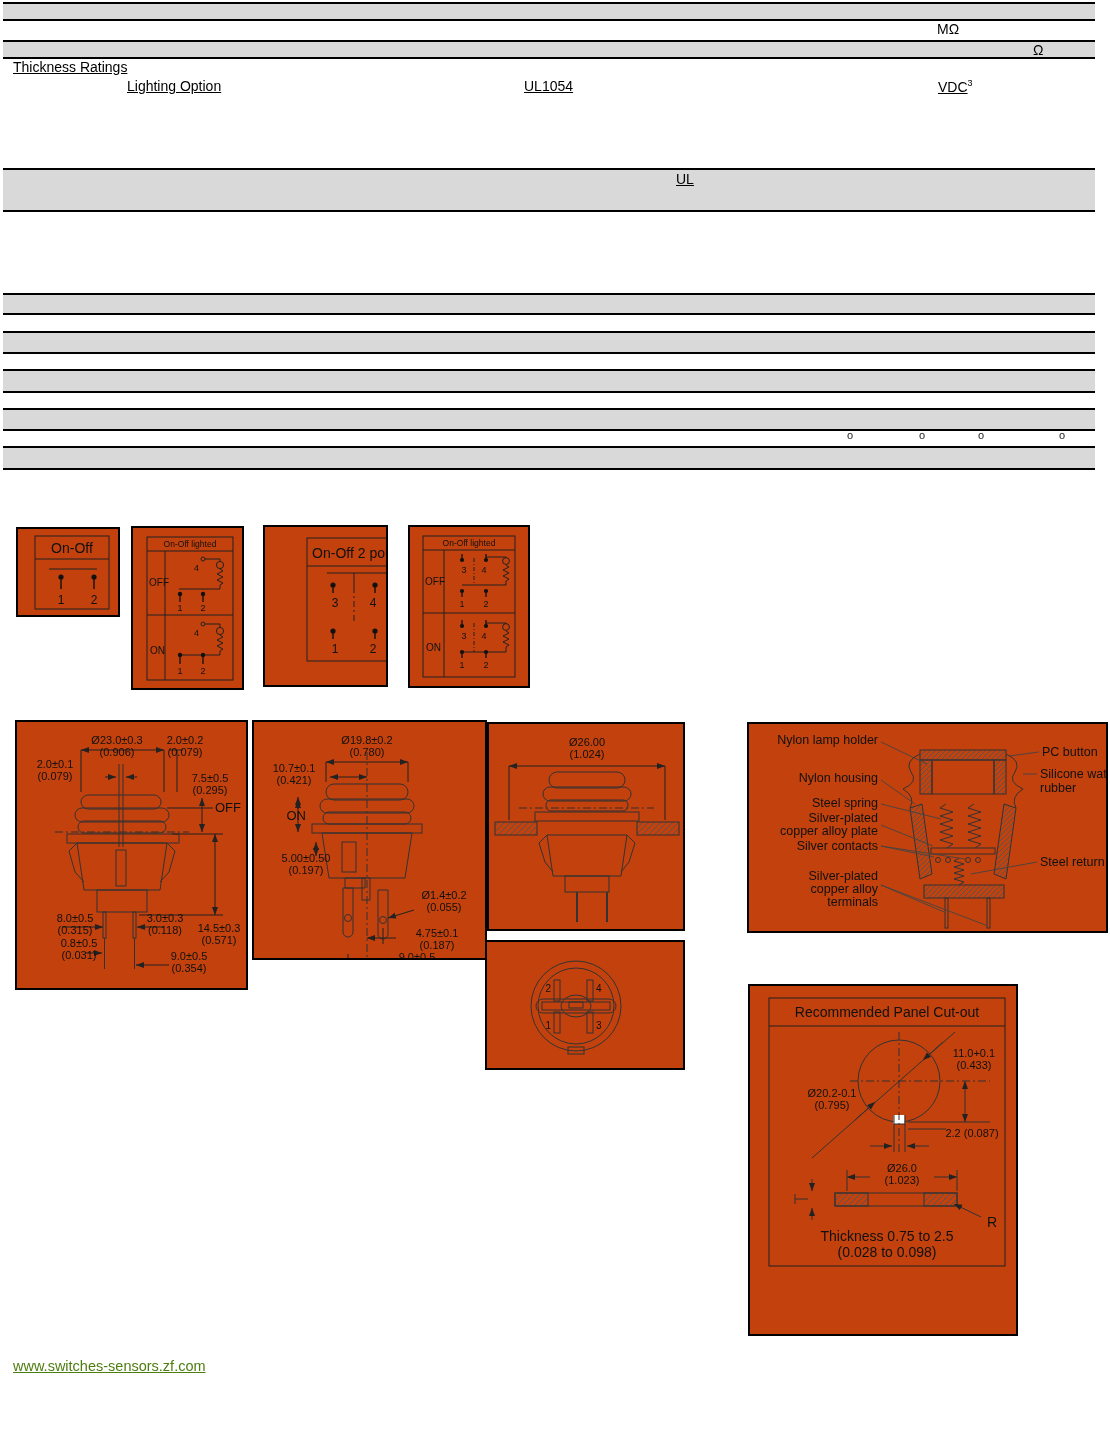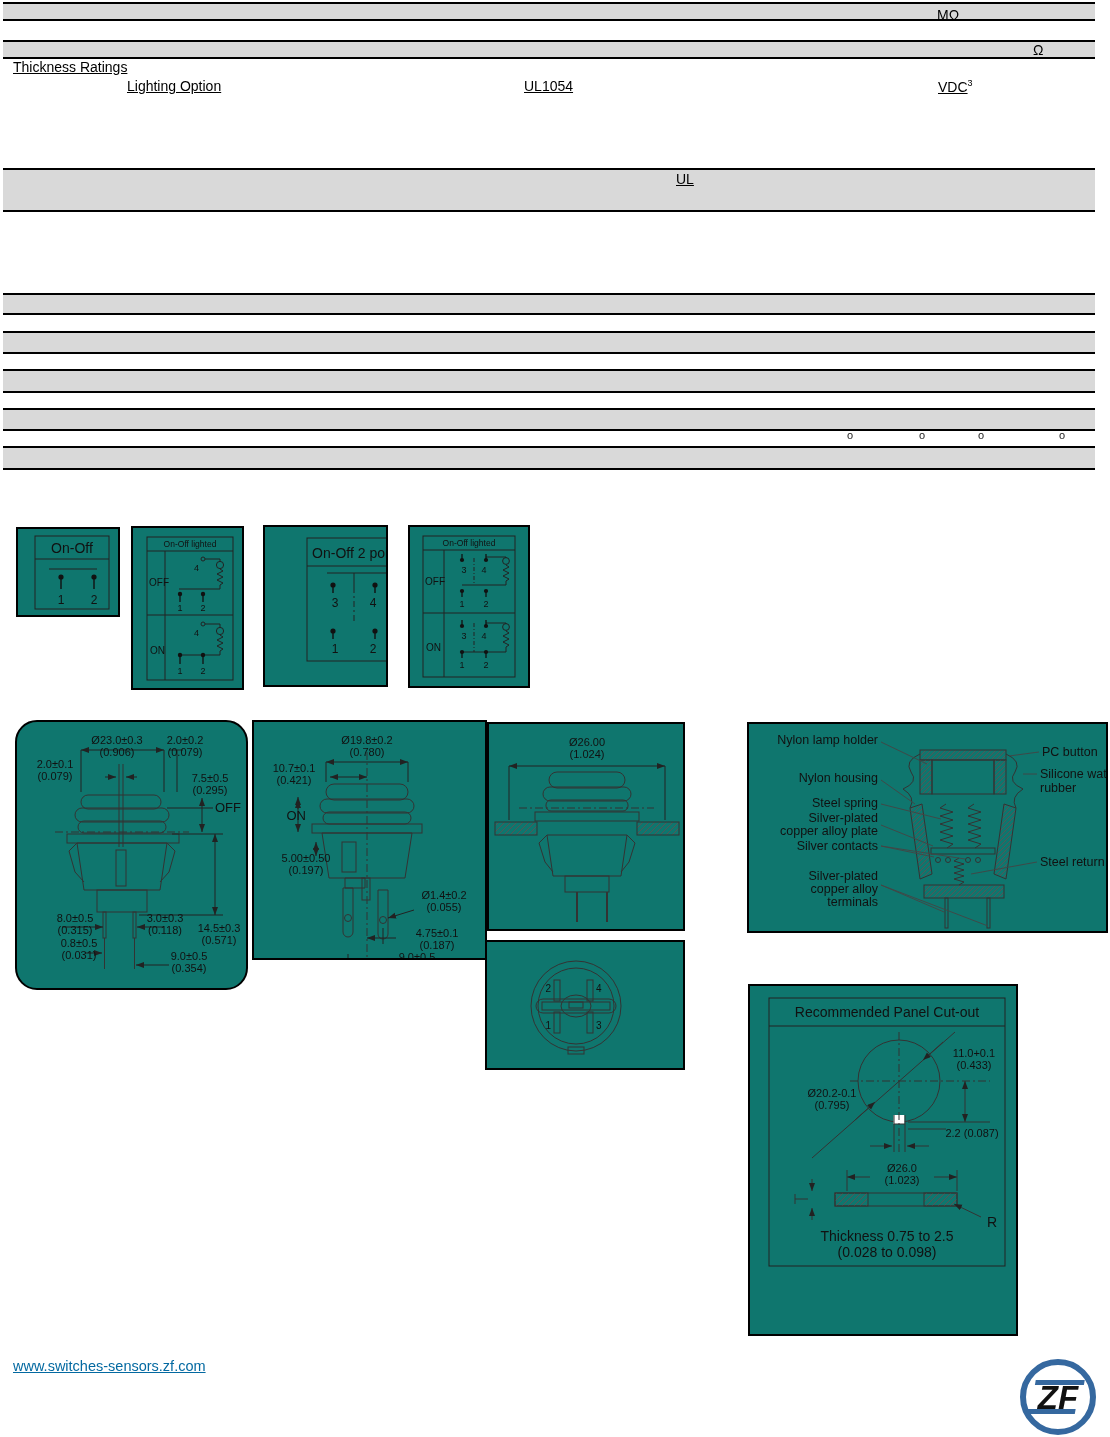--- a/index.html
+++ b/index.html
@@ -4,34 +4,34 @@
 <style>
   html,body{margin:0;padding:0;background:#fff;}
   #page{position:relative;width:1110px;height:1437px;background:#fff;overflow:hidden;
         font-family:"Liberation Sans",sans-serif;color:#000;}
   .abs{position:absolute;}
   .bar{position:absolute;left:3px;width:1092px;background:#d9d9d9;
        border-top:2px solid #000;border-bottom:2px solid #000;box-sizing:border-box;}
   .lbl{position:absolute;font-size:14px;white-space:nowrap;}
   .u{text-decoration:underline;}
   sup{font-size:9px;}
-  .box{position:absolute;border:2px solid #000;background:#0f766e;box-sizing:border-box;overflow:hidden;}
+  .box{position:absolute;border:2px solid #000;background:#c2410c;box-sizing:border-box;overflow:hidden;}
   svg{display:block;}
   svg text{font-family:"Liberation Sans",sans-serif;fill:#111;}
   .dim{font-size:11px;}
   .omark{position:absolute;font-size:11px;color:#222;}
-  a.site{color:#0369a1;text-decoration:underline;font-size:14.5px;}
+  a.site{color:#4d7c0f;text-decoration:underline;font-size:14.5px;}
 </style>
 </head>
 <body>
 
 <div id="page">
 
   <div class="bar" style="top:2px;height:19px;"></div>
-  <span class="lbl" style="left:937px;top:7px;">MΩ</span>
+  <span class="lbl" style="left:937px;top:21px;">MΩ</span>
   <div class="bar" style="top:40px;height:19px;"></div>
   <span class="lbl" style="left:1033px;top:42px;">Ω</span>
 
   <span class="lbl u" style="left:13px;top:59px;">Thickness Ratings</span>
   <span class="lbl u" style="left:88px;top:78px;margin-left:39px;">Lighting Option</span>
   <span class="lbl u" style="left:524px;top:78px;">UL1054</span>
   <span class="lbl" style="left:938px;top:78px;"><span class="u">VDC</span><sup>3</sup></span>
 
   <div class="bar" style="top:168px;height:44px;"></div>
   <span class="lbl u" style="left:676px;top:171px;">UL</span>
@@ -191,21 +191,21 @@
         <circle cx="76" cy="125" r="2.1"></circle>
           <line x1="76" y1="125" x2="76" y2="131" stroke="#111" stroke-width="1.3"></line>
       </g>
       <text x="54" y="112" text-anchor="middle" font-size="9">3</text>
       <text x="74" y="112" text-anchor="middle" font-size="9">4</text>
       <text x="52" y="141" text-anchor="middle" font-size="9">1</text>
       <text x="76" y="141" text-anchor="middle" font-size="9">2</text>
     </svg>
   </div>
 
-  <div class="box" style="left:15px;top:720px;width:233px;height:270px;border-radius:22px;">
+  <div class="box" style="left:15px;top:720px;width:233px;height:270px;">
     <svg width="229" height="266" viewBox="0 0 229 266">
       <defs>
         <marker id="arA" markerWidth="9" markerHeight="7" refX="8" refY="3" orient="auto-start-reverse">
           <path d="M0,0 L8,3 L0,6 z" fill="#222"></path>
         </marker>
       </defs>
       <g stroke="#333" fill="none" stroke-width="1">
         <rect x="64" y="73" width="80" height="14" rx="7"></rect>
         <rect x="58" y="86" width="94" height="14" rx="7"></rect>
         <rect x="61" y="99" width="88" height="12" rx="6"></rect>
@@ -493,24 +493,14 @@
         <text x="152" y="198" text-anchor="middle">(1.023)</text>
         <text x="237" y="241" font-size="14">R</text>
         <text x="137" y="255" text-anchor="middle" font-size="14">Thickness 0.75 to 2.5</text>
         <text x="137" y="271" text-anchor="middle" font-size="14">(0.028 to 0.098)</text>
       </g>
     </svg>
   </div>
 
   <a class="site abs" href="#" style="left:13px;top:1358px;">www.switches-sensors.zf.com</a>
 
-  <div class="abs" style="left:1017px;top:1356px;width:82px;height:82px;">
-    <svg width="82" height="82" viewBox="0 0 82 82">
-      <circle cx="41" cy="41" r="35" fill="none" stroke="#35689f" stroke-width="6"></circle>
-      <g transform="skewX(-10) translate(7,0)">
-        <rect x="16" y="24" width="49" height="5" fill="#35689f"></rect>
-        <rect x="12" y="53" width="49" height="5" fill="#35689f"></rect>
-      </g>
-      <text x="41" y="53" text-anchor="middle" font-size="33" font-weight="bold" font-style="italic" fill="#35689f">ZF</text>
-    </svg>
-  </div>
 
 </div>
 
 </body></html>

